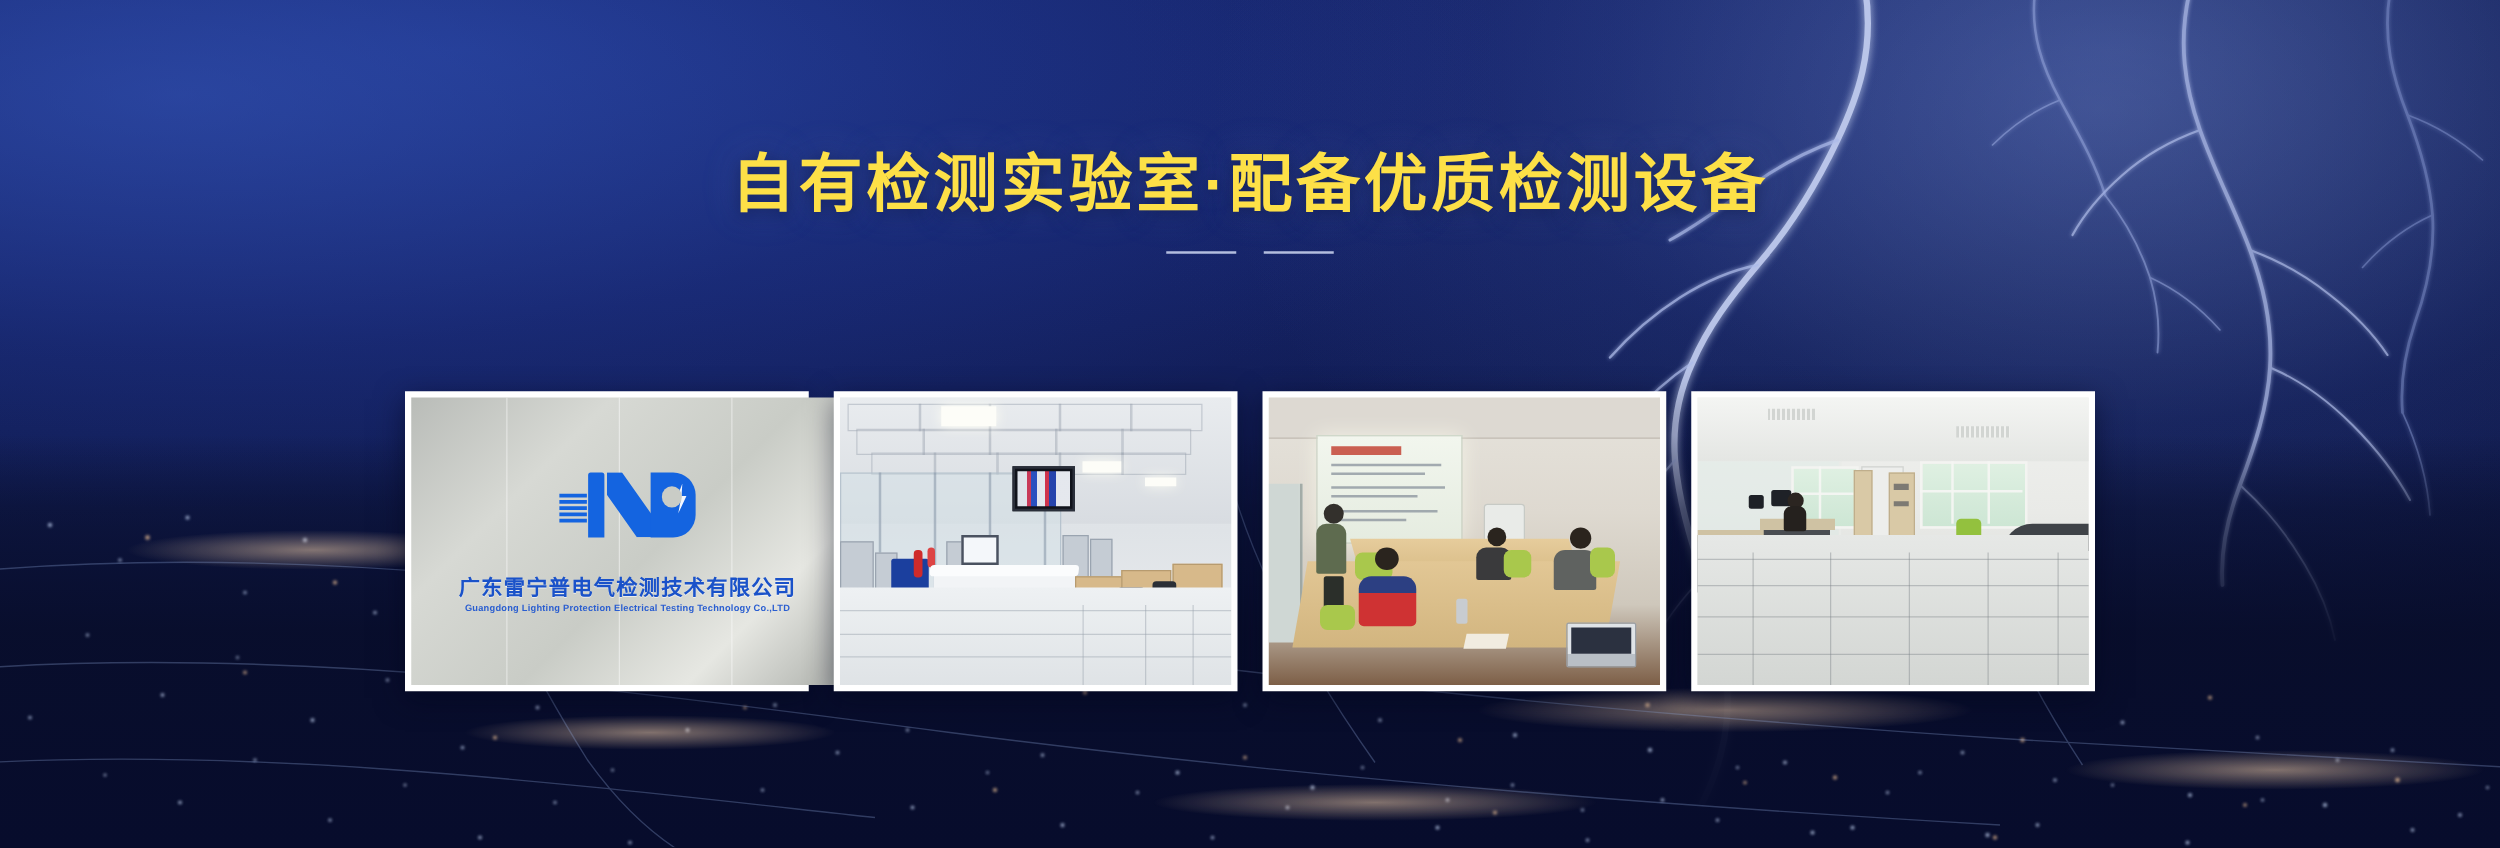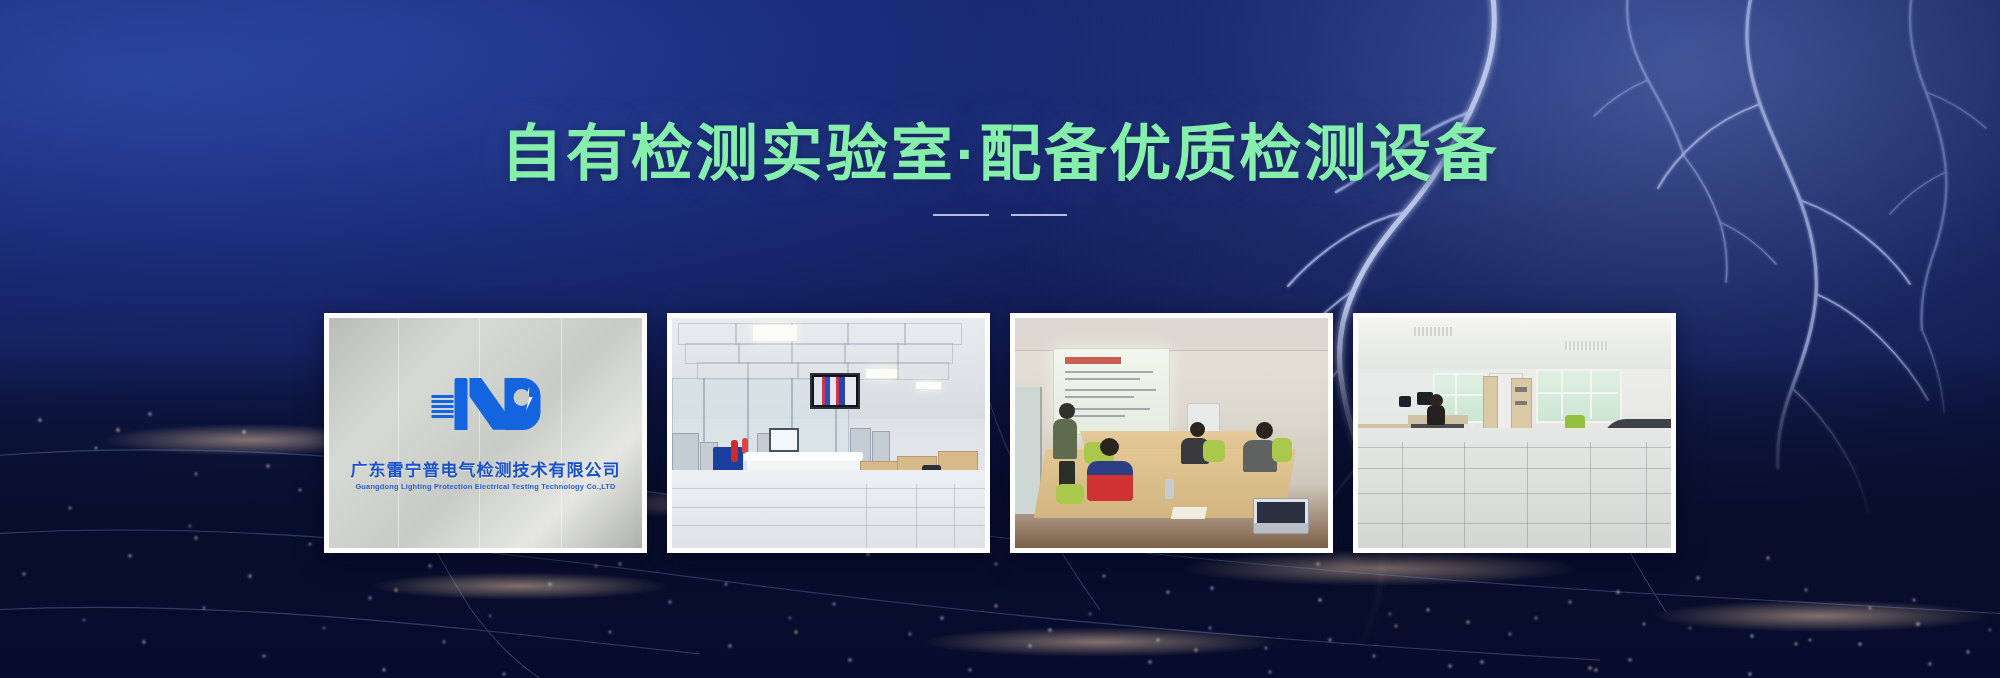--- a/index.html
+++ b/index.html
@@ -46,24 +46,24 @@
   .glow-right{
     position:absolute;right:-6%;top:-12%;width:58%;height:95%;
     background:radial-gradient(ellipse at 62% 26%, rgba(150,175,245,.26) 0%, rgba(90,120,210,.12) 38%, rgba(0,0,0,0) 70%);
     pointer-events:none;
   }
 
   
   .copy{position:absolute;left:0;right:0;top:118px;text-align:center;z-index:6;}
   .headline{
     margin:0;
-    font-size:62px;line-height:1.16;
+    font-size:51px;line-height:1.16;
     font-weight:700;
     letter-spacing:3px;
-    color:#86efac;
+    color:#fde047;
     text-shadow:0 2px 14px rgba(10,20,70,.75), 0 0 30px rgba(120,150,235,.30);
   }
   .subline{
     margin:24px 0 0 0;
     display:flex;align-items:center;justify-content:center;gap:22px;
     font-size:23px;letter-spacing:2px;
     color:#e4e9fb;
     text-shadow:0 1px 8px rgba(8,16,60,.8);
   }
   .rule{
@@ -82,21 +82,21 @@
     background:#ffffff;
     padding:5px;
     box-sizing:border-box;
     box-shadow:0 6px 22px rgba(2,6,28,.55);
   }
   .shot .inner{
     position:relative;width:100%;height:100%;overflow:hidden;
   }
 
   
-  .p1 .inner{background:linear-gradient(135deg,#b9bcb8 0%,#d7d9d4 28%,#c9ccc6 55%,#e6e7e2 78%,#aeb1ac 100%);}
+  .p1 .inner{background:linear-gradient(135deg,#b9bcb8 0%,#d7d9d4 28%,#c9ccc6 55%,#e6e7e2 78%,#aeb1ac 100%);padding-left:33px;}
   .p1 .panel-seam{position:absolute;top:0;bottom:0;width:1px;background:rgba(255,255,255,.45);}
   .p1 .logo{
     position:absolute;left:50%;top:26%;transform:translateX(-50%);
     display:flex;align-items:flex-end;
   }
   .p1 .lnp-bars{display:flex;flex-direction:column;gap:2px;margin-right:1px;margin-bottom:12px;}
   .p1 .lnp-bars i{display:block;width:22px;height:3px;background:#1464e0;}
   .p1 .lnp-body{position:relative;width:86px;height:52px;}
   .p1 .lnp-l{position:absolute;left:0;bottom:0;width:13px;height:52px;background:#1464e0;border-radius:2px 2px 0 0;}
   .p1 .lnp-n{position:absolute;left:15px;bottom:0;width:36px;height:52px;background:#1464e0;

